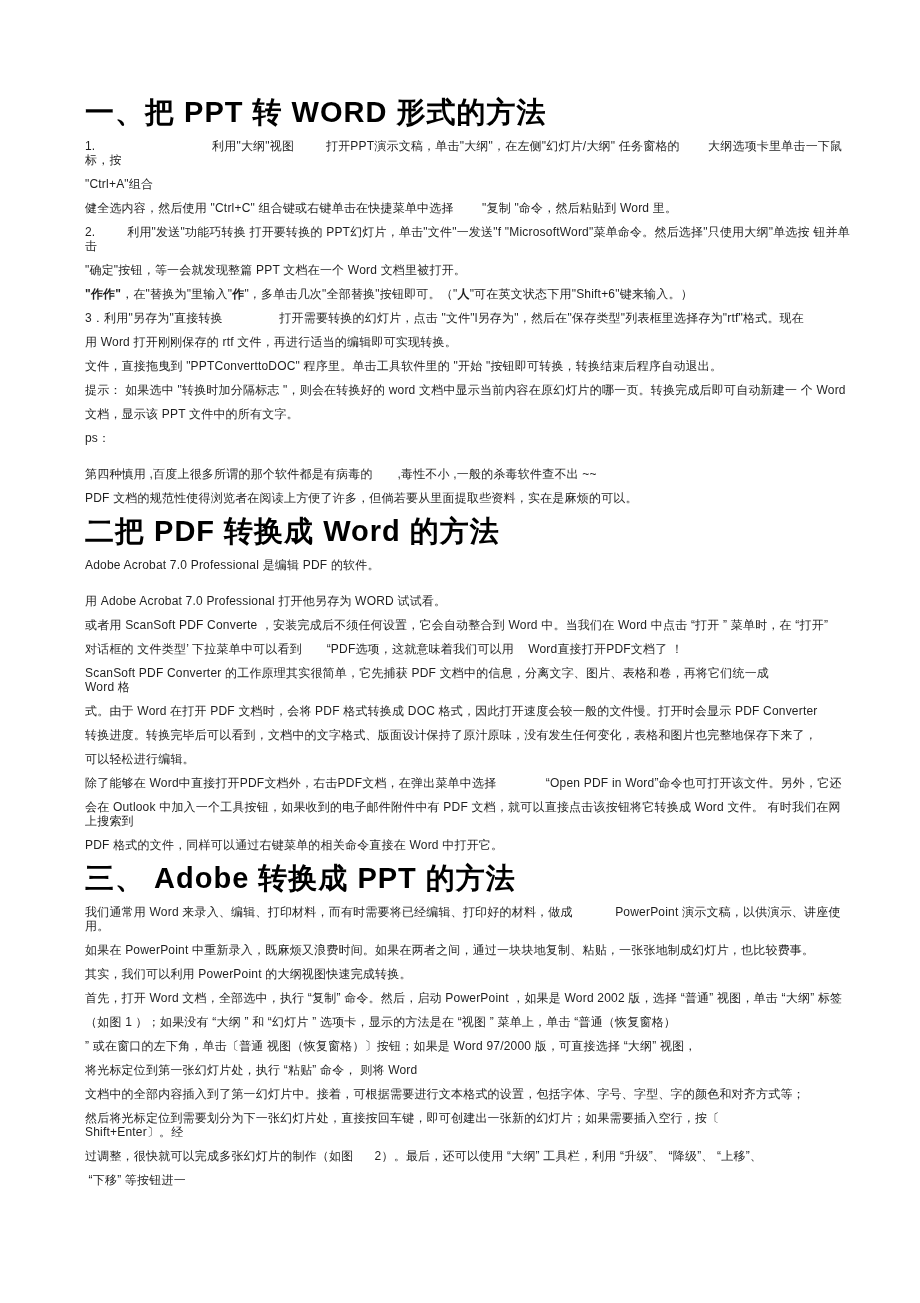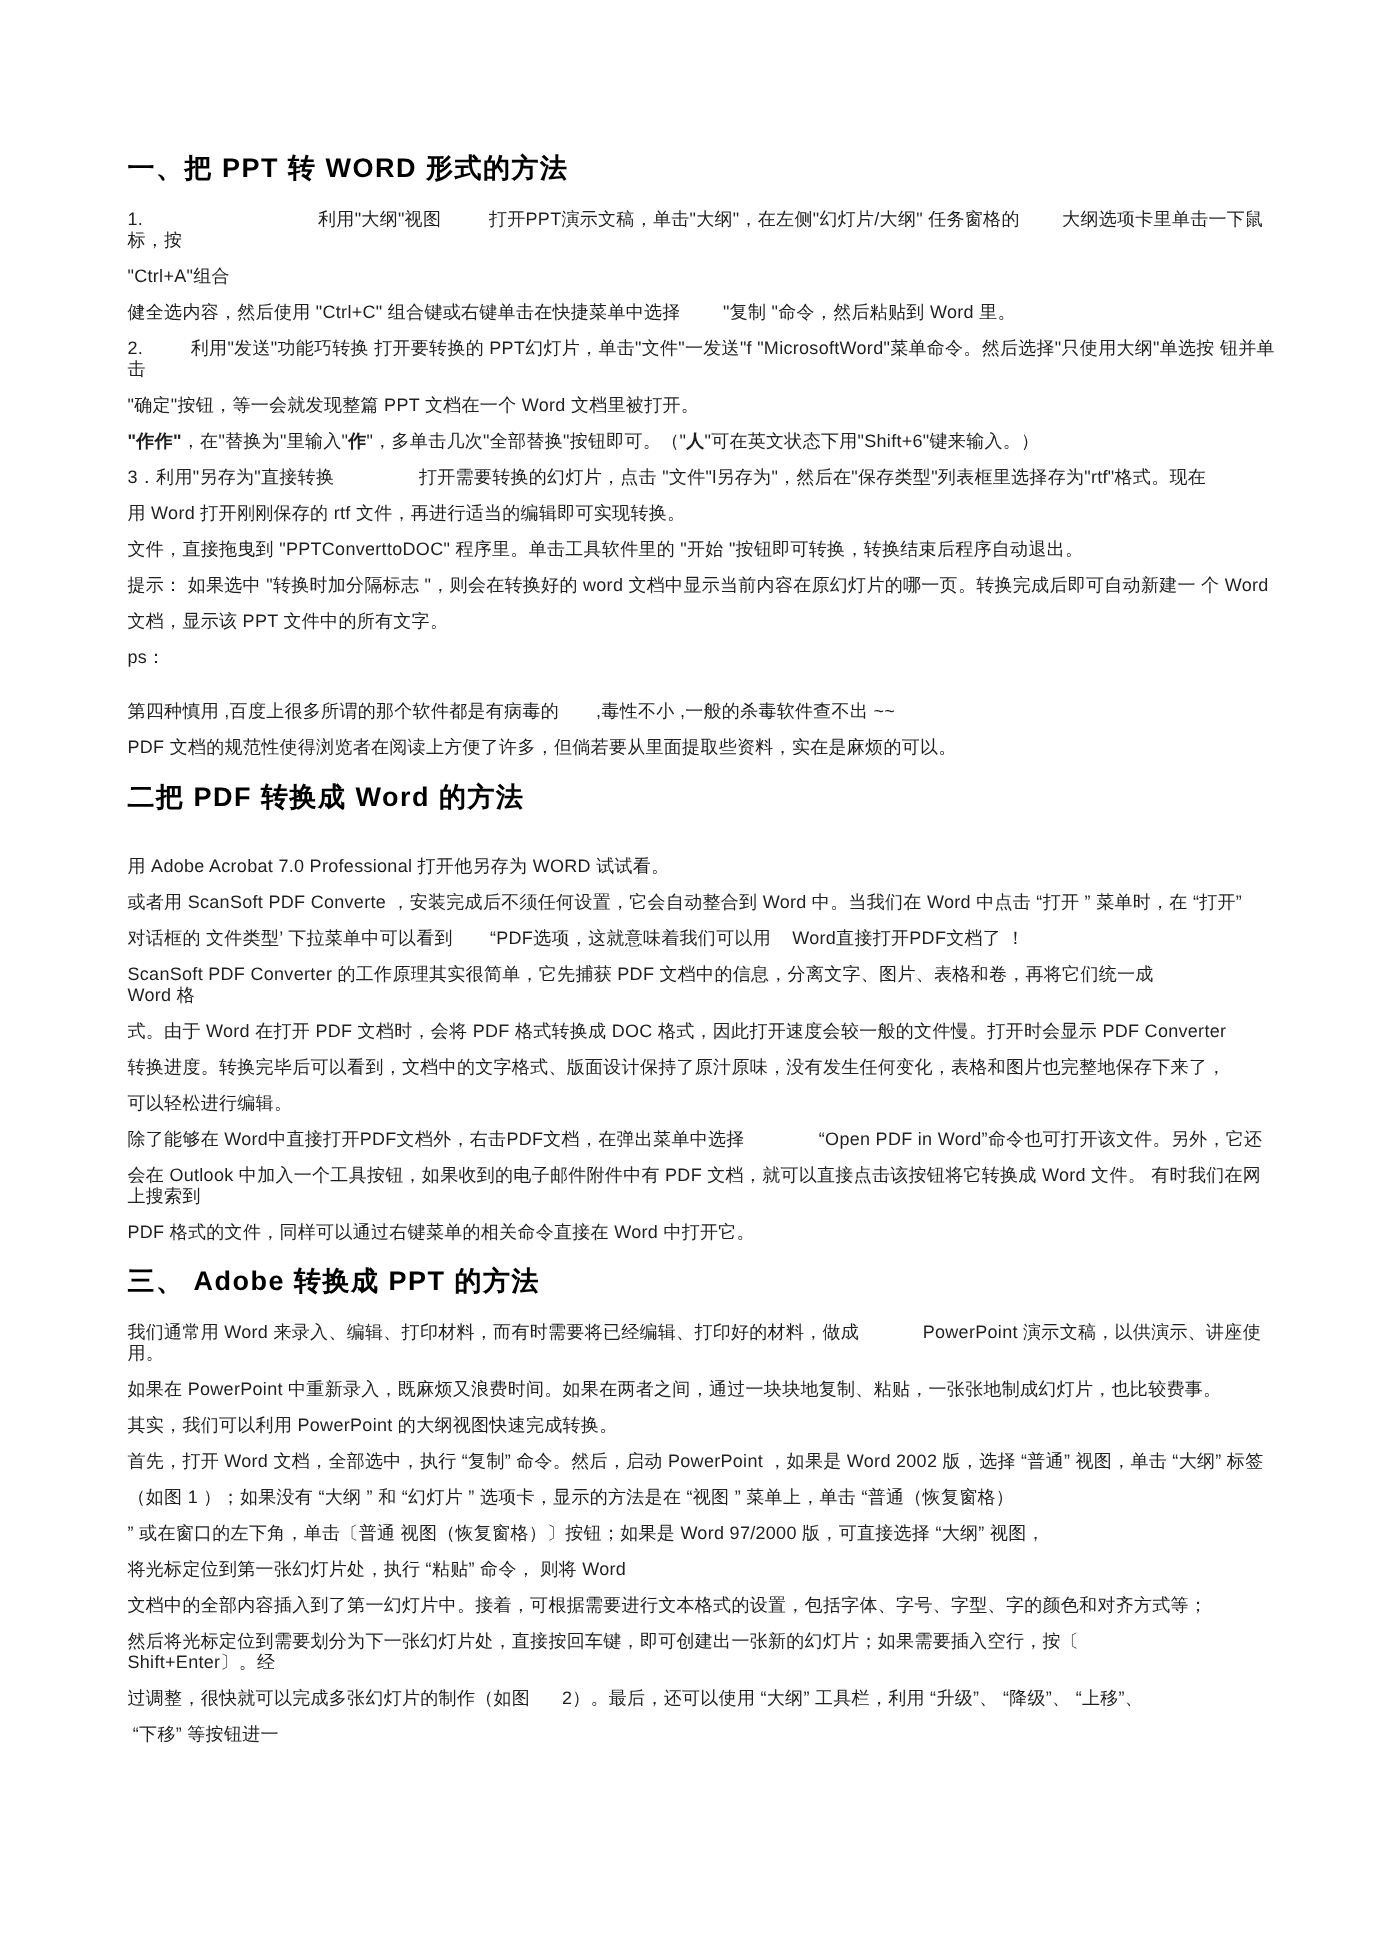--- a/index.html
+++ b/index.html
@@ -18,21 +18,21 @@
     font-family: "Liberation Sans", "DejaVu Sans", sans-serif;
   }
   .page {
     position: absolute;
     left: 85px;
     top: 98px;
     width: 766px;
     color: #1f1f1f;
   }
   .h1 {
-    font-size: 18px;
+    font-size: 29px;
     font-weight: bold;
     color: #000000;
     letter-spacing: 1px;
     line-height: 28px;
     margin: 0 0 13px 0;
     white-space: pre-wrap;
   }
   .h1.mt {
     margin-top: 12px;
   }
@@ -66,20 +66,21 @@
         <div class="line">3．利用"另存为"直接转换                打开需要转换的幻灯片，点击 "文件"l另存为"，然后在"保存类型"列表框里选择存为"rtf"格式。现在</div>
         <div class="line">用 Word 打开刚刚保存的 rtf 文件，再进行适当的编辑即可实现转换。</div>
         <div class="line">文件，直接拖曳到 "PPTConverttoDOC" 程序里。单击工具软件里的 "开始 "按钮即可转换，转换结束后程序自动退出。</div>
         <div class="line">提示： 如果选中 "转换时加分隔标志 "，则会在转换好的 word 文档中显示当前内容在原幻灯片的哪一页。转换完成后即可自动新建一 个 Word</div>
         <div class="line">文档，显示该 PPT 文件中的所有文字。</div>
         <div class="line">ps：</div>
         <div class="gap"></div>
         <div class="line">第四种慎用 ,百度上很多所谓的那个软件都是有病毒的       ,毒性不小 ,一般的杀毒软件查不出 ~~</div>
         <div class="line">PDF 文档的规范性使得浏览者在阅读上方便了许多，但倘若要从里面提取些资料，实在是麻烦的可以。</div>
         <div class="h1 mt">二把 PDF 转换成 Word 的方法</div>
+        <div class="line">Adobe Acrobat 7.0 Professional 是编辑 PDF 的软件。</div>
         <div class="gap"></div>
         <div class="line">用 Adobe Acrobat 7.0 Professional 打开他另存为 WORD 试试看。</div>
         <div class="line">或者用 ScanSoft PDF Converte ，安装完成后不须任何设置，它会自动整合到 Word 中。当我们在 Word 中点击 “打开 ” 菜单时，在 “打开”</div>
         <div class="line">对话框的 文件类型’ 下拉菜单中可以看到       “PDF选项，这就意味着我们可以用    Word直接打开PDF文档了 ！</div>
         <div class="line">ScanSoft PDF Converter 的工作原理其实很简单，它先捕获 PDF 文档中的信息，分离文字、图片、表格和卷，再将它们统一成                           Word 格</div>
         <div class="line">式。由于 Word 在打开 PDF 文档时，会将 PDF 格式转换成 DOC 格式，因此打开速度会较一般的文件慢。打开时会显示 PDF Converter</div>
         <div class="line">转换进度。转换完毕后可以看到，文档中的文字格式、版面设计保持了原汁原味，没有发生任何变化，表格和图片也完整地保存下来了，</div>
         <div class="line">可以轻松进行编辑。</div>
         <div class="line">除了能够在 Word中直接打开PDF文档外，右击PDF文档，在弹出菜单中选择              “Open PDF in Word”命令也可打开该文件。另外，它还</div>
         <div class="line">会在 Outlook 中加入一个工具按钮，如果收到的电子邮件附件中有 PDF 文档，就可以直接点击该按钮将它转换成 Word 文件。 有时我们在网上搜索到</div>

